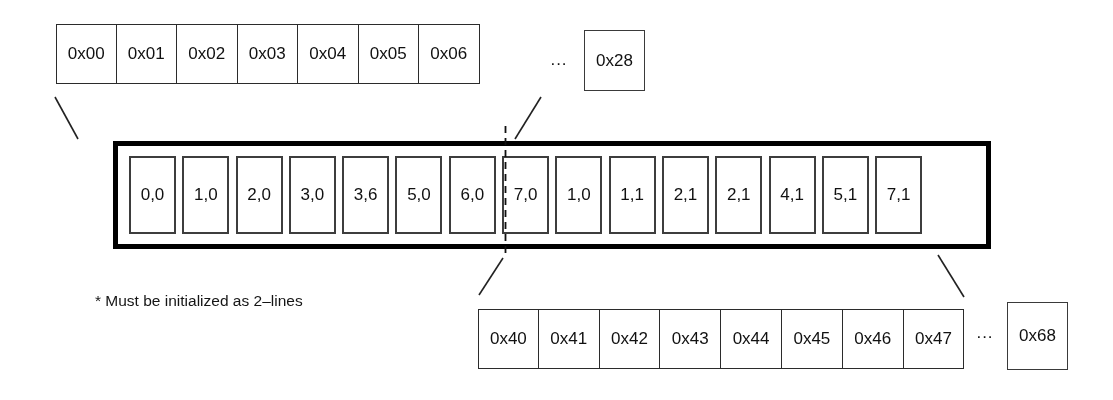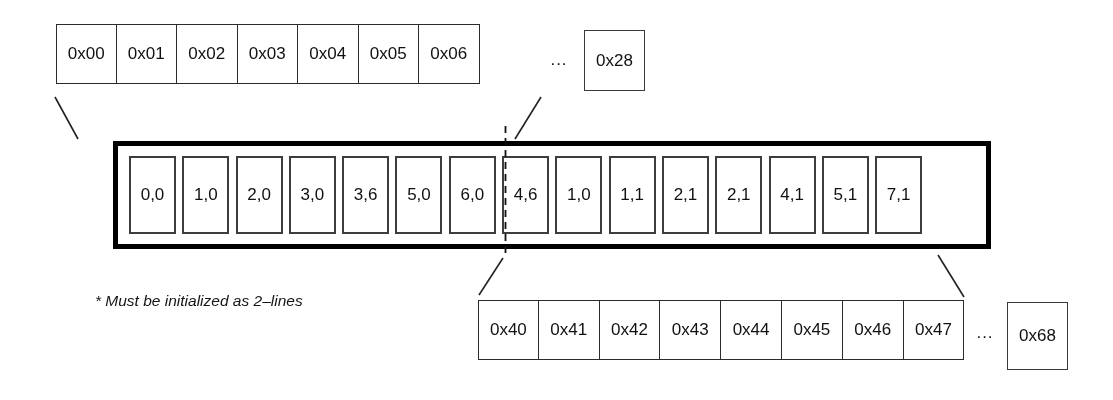--- a/index.html
+++ b/index.html
@@ -51,21 +51,21 @@
     width:47px;height:78px;
     border:2px solid #3d3d3d;
     display:flex;align-items:center;justify-content:center;
     font-size:17px;
     background:#fff;
     flex:none;
   }
   
   .footnote{
     position:absolute;left:95px;top:292px;
-    font-size:15.5px;color:#151515;font-style:italic;
+    font-size:15.5px;color:#151515;
   }
   
   .overlay{
     position:absolute;left:0;top:0;width:1113px;height:400px;
     pointer-events:none;z-index:5;
   }
 </style>
 </head>
 <body>
 
@@ -115,21 +115,21 @@
     <div class="buffer-cell">
         <span>3,6</span>
       </div>
     <div class="buffer-cell">
         <span>5,0</span>
       </div>
     <div class="buffer-cell">
         <span>6,0</span>
       </div>
     <div class="buffer-cell">
-        <span>4,6</span>
+        <span>7,0</span>
       </div>
     <div class="buffer-cell">
         <span>1,0</span>
       </div>
     <div class="buffer-cell">
         <span>1,1</span>
       </div>
     <div class="buffer-cell">
         <span>2,1</span>
       </div>
@@ -142,21 +142,21 @@
     <div class="buffer-cell">
         <span>5,1</span>
       </div>
     <div class="buffer-cell">
         <span>7,1</span>
       </div>
   </div>
 
   <div class="footnote">* Must be initialized as 2–lines</div>
 
-  <div class="addr-row bottom-row" style="left:478px;top:300px;">
+  <div class="addr-row bottom-row" style="left:478px;top:309px;">
     <div class="addr-cell">
         <span>0x40</span>
       </div>
     <div class="addr-cell">
         <span>0x41</span>
       </div>
     <div class="addr-cell">
         <span>0x42</span>
       </div>
     <div class="addr-cell">

